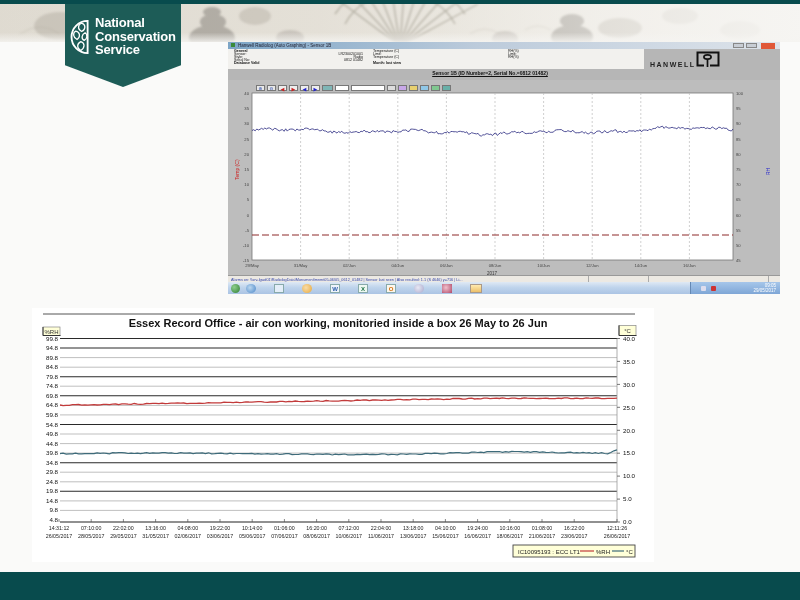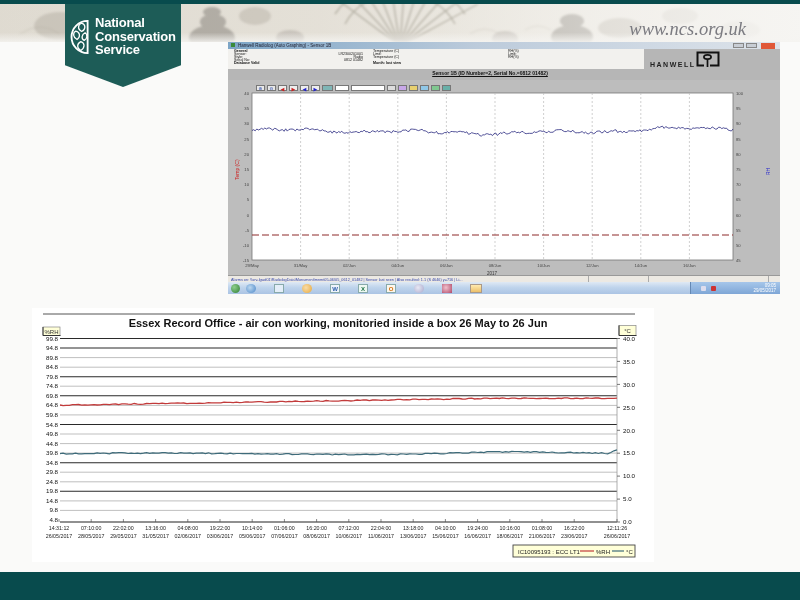--- a/index.html
+++ b/index.html
@@ -48,21 +48,20 @@
     <ellipse cx="740" cy="26" rx="20" ry="9" opacity="0.5"></ellipse>
   </g>
   <g stroke="#8d8778" stroke-width="0.8" fill="none" opacity="0.4">
     <path d="M20,30 q20,-14 40,0 M70,34 q16,-10 32,0 M470,30 q14,-10 30,0 M525,26 q12,-8 26,0"></path>
   </g>
  </g>
  <rect x="0" y="0" width="800" height="38" fill="url(#fade)"></rect>
  <rect x="0" y="0" width="800" height="38" fill="url(#vfade)"></rect>
 </svg>
     </div>
-  <div class="abs" style="right:54px;top:19px;font-family:'Liberation Serif',serif;font-style:italic;font-size:18.5px;color:#7b7b81;">www.ncs.org.uk</div>
 
   <div class="abs" style="left:29px;top:0;width:116px;height:87px;background:#1d5c57;clip-path:polygon(0 0,100% 0,100% 75%,50% 100%,0 75%);margin-left:36px;">
     <svg width="22" height="38" viewBox="0 0 26 42" style="position:absolute;left:4px;top:18px">
       <path d="M 22,2 A 18.5,18.5 0 0 0 22,40 Z" fill="none" stroke="#fff" stroke-width="2.2"></path>
       <g fill="none" stroke="#fff" stroke-width="1.5">
         <path d="M 15,4.5 C 20,6 20,12 15,14.5 C 10,12 10,7 15,4.5 Z"></path>
         <path d="M 8,14 C 13,15 14,21 9.5,24 C 5,21.5 4,16.5 8,14 Z"></path>
         <path d="M 19,16 C 22,18 22,23 18,25 C 14,23 15,18 19,16 Z"></path>
         <path d="M 14,26.5 C 19,28 19,34 14,37 C 9,34 9,29 14,26.5 Z"></path>
       </g>

